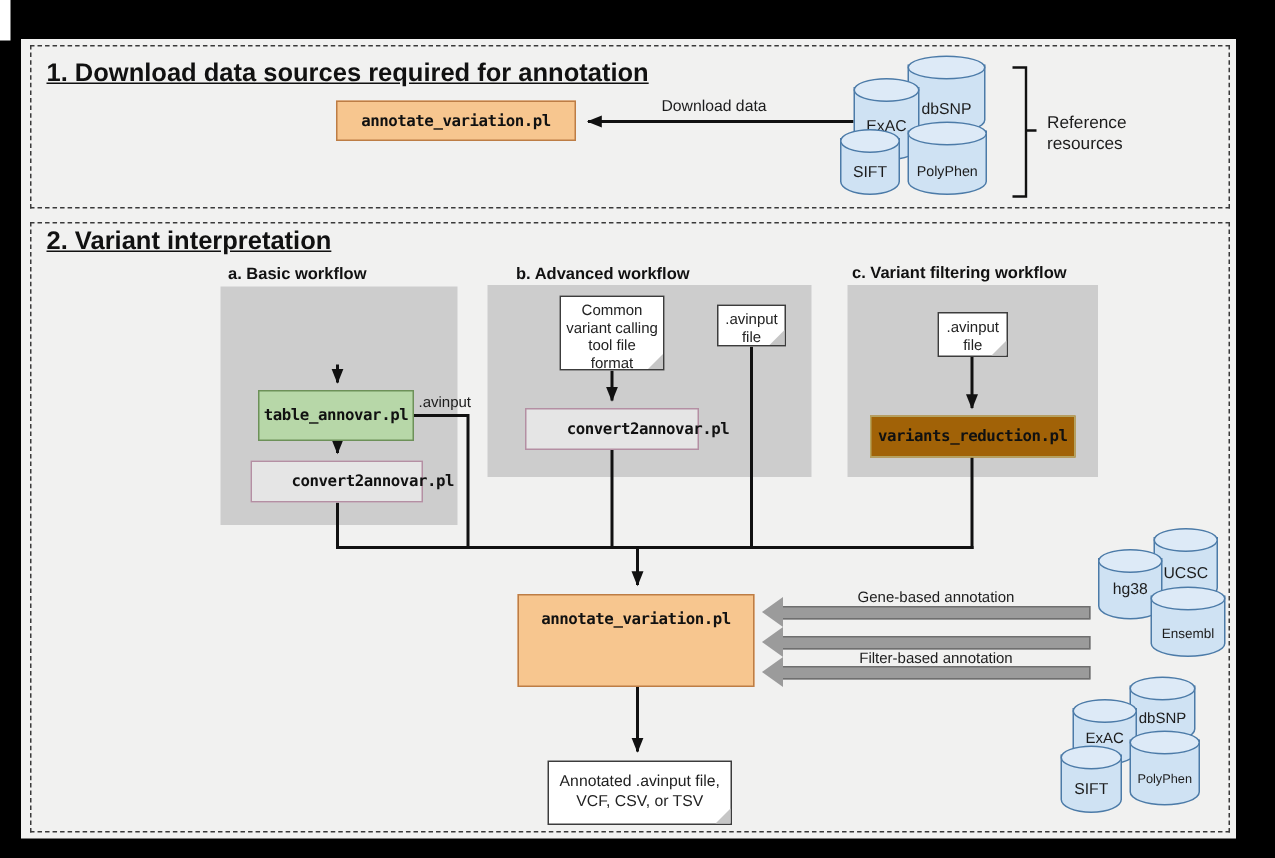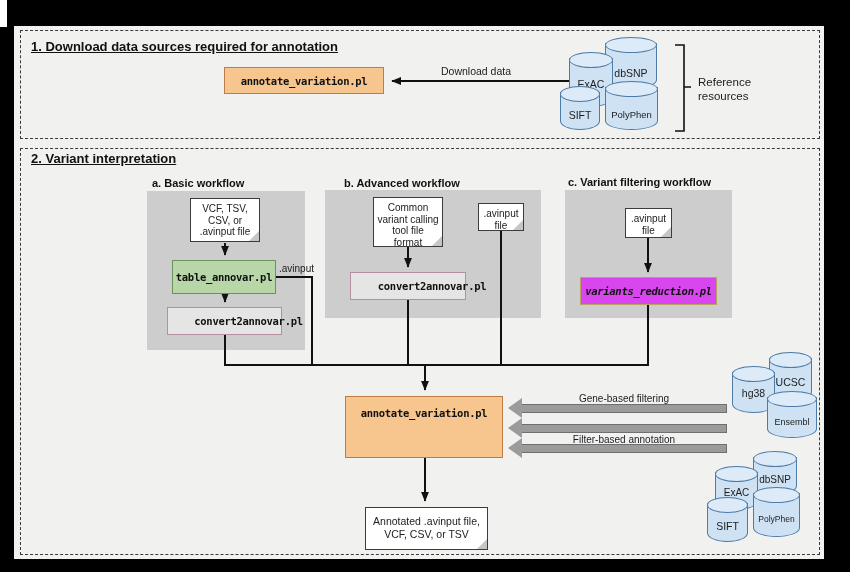--- a/index.html
+++ b/index.html
@@ -2,29 +2,29 @@
 <html><head>
 <meta charset="utf-8">
 <style>
   html,body{margin:0;padding:0;background:#000;}
   #stage{position:relative;width:850px;height:572px;background:#000;overflow:hidden;
          font-family:"Liberation Sans",sans-serif;color:#111;}
   #notch{position:absolute;left:0;top:0;width:7px;height:27px;background:#fff;}
   #content{position:absolute;left:14px;top:26px;width:810px;height:533px;background:#f1f1f0;}
   .pre{white-space:pre-line;}
   .dashedbox{position:absolute;border:1px dashed #3a3a3a;background:transparent;}
-  .sec-title{position:absolute;font-weight:bold;font-size:13px;text-decoration:underline;color:#111;}
+  .sec-title{position:absolute;font-weight:bold;font-size:17px;text-decoration:underline;color:#111;}
   .wf-title{position:absolute;font-weight:bold;font-size:11px;color:#111;}
   .panel{position:absolute;background:#cdcdcd;}
   .codebox{position:absolute;display:flex;align-items:center;justify-content:center;
            font-family:"DejaVu Sans Mono","Liberation Mono",monospace;font-weight:bold;
            font-size:10.5px;letter-spacing:-0.3px;z-index:5;box-sizing:border-box;}
   .box-green{background:#b7d7a8;border:1.4px solid #6d9159;}
   .box-pink{background:#e5e5e5;border:1.4px solid #b48fa3;padding-left:48px;}
-  .box-yellow{background:#d946ef;border:1.4px solid #b5a35f;font-style:italic;}
+  .box-yellow{background:#a16207;border:1.4px solid #b5a35f;}
   .box-orange{background:#f7c68f;border:1.4px solid #bd7d45;}
   .doc{position:absolute;background:#fff;border:1px solid #3c3c3c;z-index:5;box-sizing:border-box;
        font-size:10px;text-align:center;line-height:11.5px;padding-top:4px;color:#222;}
   .doc::after{content:"";position:absolute;right:0;bottom:0;width:0;height:0;
               border-left:10px solid transparent;border-bottom:10px solid #c6c6c6;}
   .cyl{position:absolute;background:#cfe2f3;border:1.2px solid #4c7ba8;z-index:6;
        border-radius:0 0 50% 50% / 0 0 9px 9px;box-sizing:border-box;}
   .cyl::before{content:"";position:absolute;left:-1.2px;right:-1.2px;top:-7px;height:14px;
                background:#ddeaf7;border:1.2px solid #4c7ba8;border-radius:50%;}
   .cyl .lbl{position:absolute;left:0;right:0;bottom:10px;text-align:center;font-size:10.5px;color:#1c1c1c;z-index:2;}
@@ -99,23 +99,20 @@
   <div class="cyl" style="left:605px;top:87px;width:53px;height:43px;">
     <div class="lbl" style="bottom:9px;font-size:9.5px;">PolyPhen</div>
   </div>
 
   <div class="small-label pre" style="left:698px;top:75px;font-size:11.5px;line-height:14px;">Reference
 resources</div>
 
   <div class="sec-title" style="left:31px;top:151px;">2. Variant interpretation</div>
 
   <div class="wf-title" style="left:152px;top:177px;">a. Basic workflow</div>
-  <div class="doc pre" style="left:190px;top:198px;width:70px;height:44px;">VCF, TSV,
-CSV, or
-.avinput file</div>
   <div class="codebox box-green" style="left:172px;top:260px;width:104px;height:34px;">
     <span>table_annovar.pl</span>
   </div>
   <div class="small-label" style="left:279px;top:263px;">.avinput</div>
   <div class="codebox box-pink" style="left:167px;top:307px;width:115px;height:28px;">
     <span>convert2annovar.pl</span>
   </div>
 
   <div class="wf-title" style="left:344px;top:177px;">b. Advanced workflow</div>
   <div class="doc pre" style="left:373px;top:197px;width:70px;height:50px;">Common
@@ -132,21 +129,21 @@
   <div class="doc pre" style="left:625px;top:208px;width:47px;height:30px;">.avinput
 file</div>
   <div class="codebox box-yellow" style="left:580px;top:277px;width:137px;height:28px;">
     <span>variants_reduction.pl</span>
   </div>
 
   <div class="center-box" style="left:345px;top:396px;width:158px;height:62px;">
     <div class="t1">annotate_variation.pl</div>
   </div>
 
-  <div class="garrow-label" style="top:393px;">Gene-based filtering</div>
+  <div class="garrow-label" style="top:393px;">Gene-based annotation</div>
   <div class="garrow" style="top:404px;"></div>
   <div class="garrow" style="top:424px;"></div>
   <div class="garrow-label" style="top:434px;">Filter-based annotation</div>
   <div class="garrow" style="top:444px;"></div>
 
   <div class="cyl" style="left:769px;top:358px;width:43px;height:43px;">
     <div class="lbl" style="bottom:12px;">UCSC</div>
   </div>
   <div class="cyl" style="left:732px;top:372px;width:43px;height:41px;">
     <div class="lbl" style="bottom:13px;">hg38</div>

